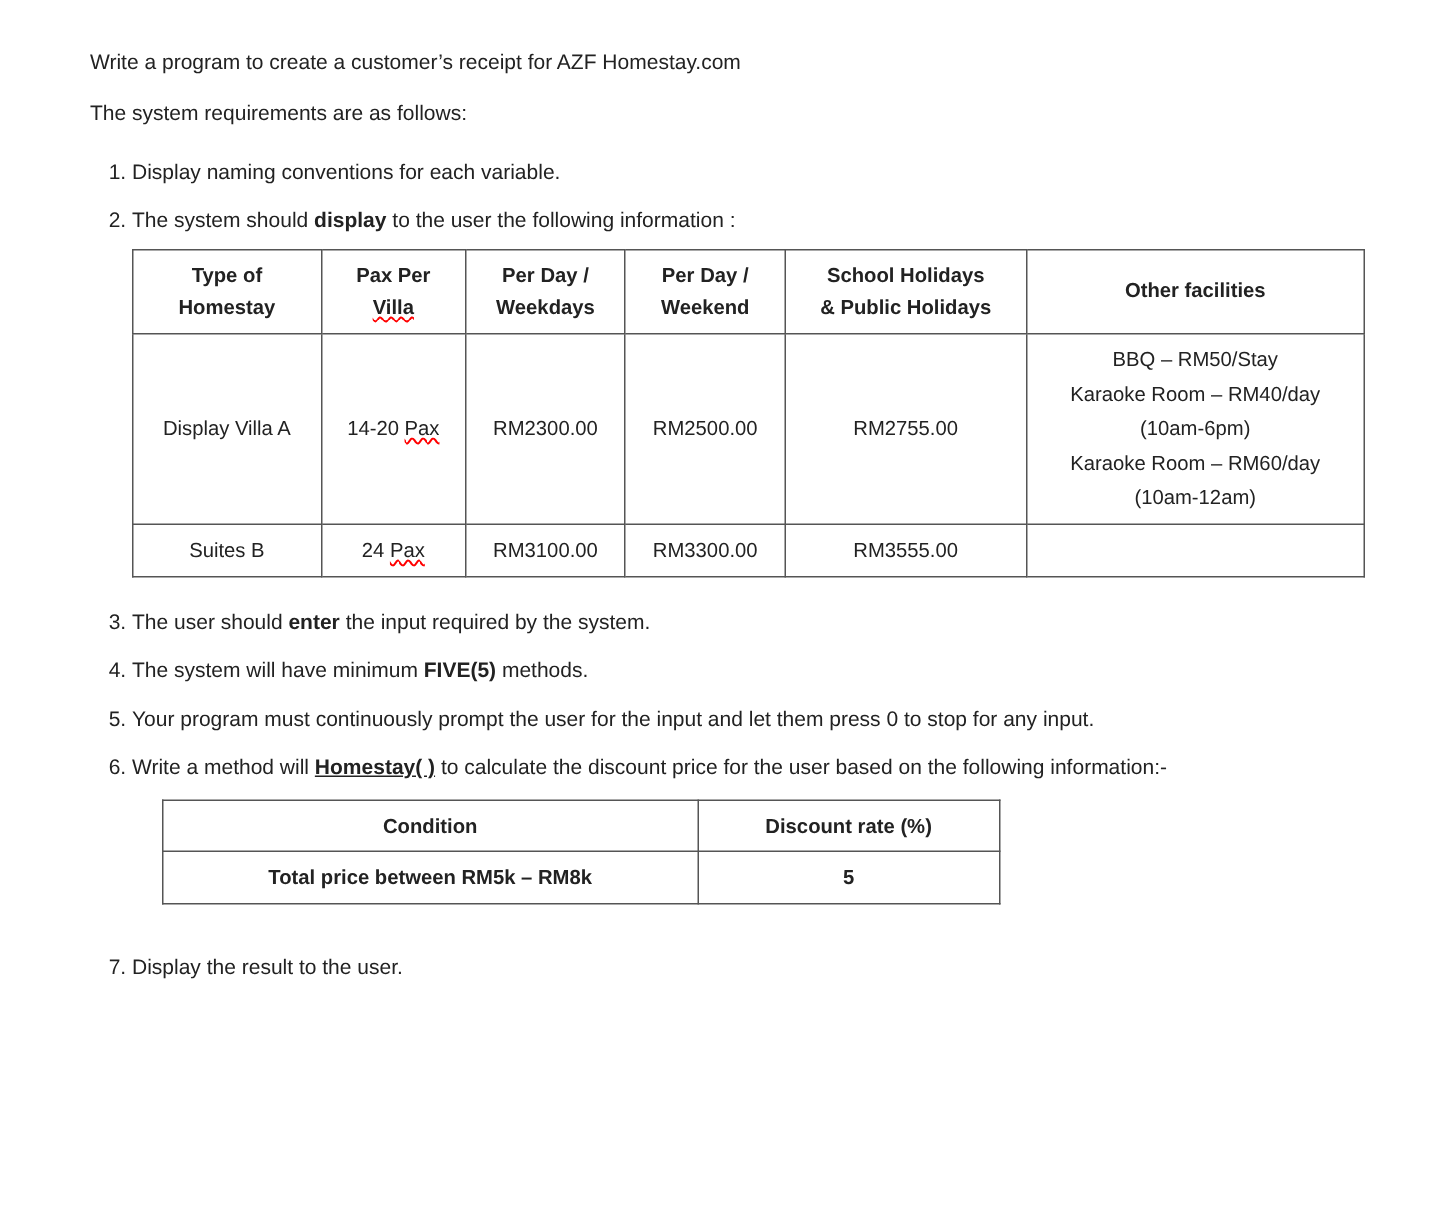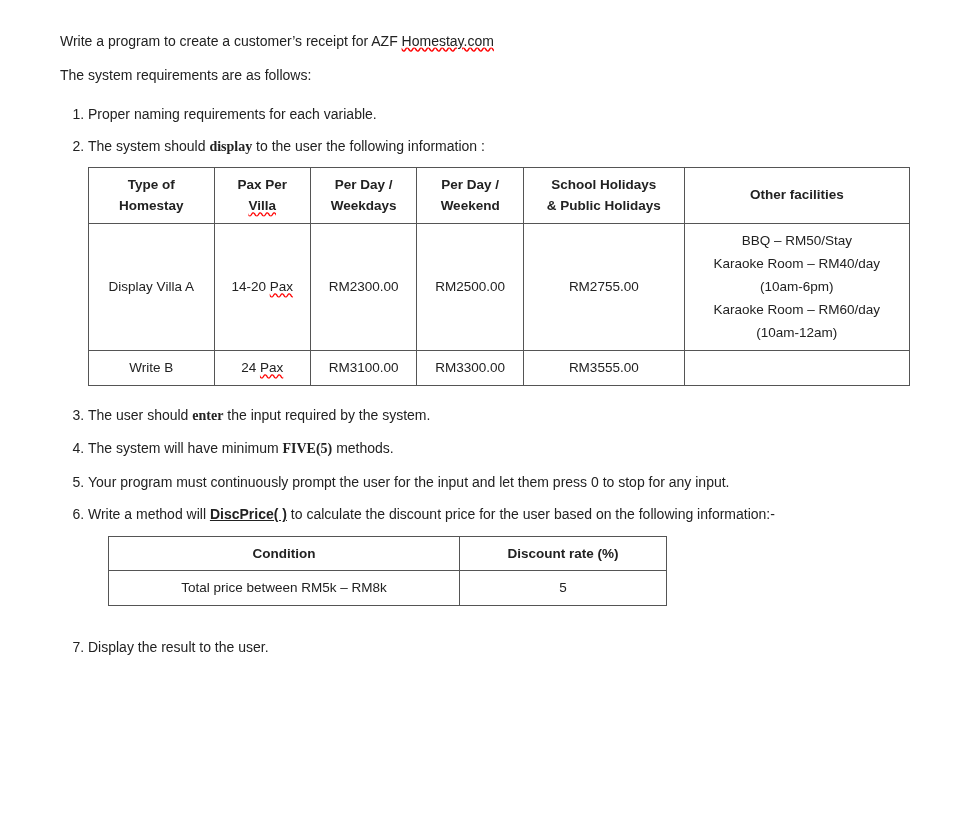--- a/index.html
+++ b/index.html
@@ -17,41 +17,39 @@
       min-height: 818px;
       padding: 30px 60px;
       line-height: 1.6;
     }
 
     .intro-text {
       margin-bottom: 12px;
     }
 
     .underline-red {
-      text-decoration: underline;
       text-decoration-color: red;
       text-decoration-style: wavy;
     }
 
     .system-req {
       margin-bottom: 16px;
     }
 
     ol.main-list {
       padding-left: 28px;
       margin-bottom: 10px;
     }
 
     ol.main-list > li {
       margin-bottom: 10px;
     }
 
     .bold {
       font-weight: bold;
-      font-family: Liberation Serif, serif;
     }
 
     .underline-bold {
       font-weight: bold;
       text-decoration: underline;
     }
 
     
     .main-table {
       width: 100%;
@@ -81,20 +79,21 @@
       margin-top: 10px;
       margin-bottom: 30px;
       font-size: 13.5px;
       margin-left: 20px;
     }
 
     .discount-table th, .discount-table td {
       border: 1px solid #555;
       padding: 6px 12px;
       text-align: center;
+      font-weight: bold;
     }
 
     .discount-table th {
       font-weight: bold;
       background: #fff;
     }
 
     .underline-wavy {
       text-decoration: underline wavy red;
     }
@@ -109,21 +108,21 @@
 
 <p class="intro-text">
   <span>Write a program to create a customer’s receipt for AZF </span><span class="underline-red">Homestay.com</span>
 </p>
 
 <p class="system-req">The system requirements are as follows:</p>
 
 <ol class="main-list">
 
   <li>
-    <span>Proper naming requirements for each variable.</span>
+    <span>Display naming conventions for each variable.</span>
   </li>
 
   <li>
     <span>The system should </span><span class="bold">display</span><span> to the user the following information :</span>
 
     
     <table class="main-table">
       <thead>
         <tr>
           <th>Type of<br>Homestay</th>
@@ -143,21 +142,21 @@
           <td>RM2755.00</td>
           <td class="facilities-text">
             BBQ – RM50/Stay<br>
             Karaoke Room – RM40/day<br>
             (10am-6pm)<br>
             Karaoke Room – RM60/day<br>
             (10am-12am)
           </td>
         </tr>
         <tr>
-          <td>Write B</td>
+          <td>Suites B</td>
           <td>24 <span class="underline-wavy">Pax</span></td>
           <td>RM3100.00</td>
           <td>RM3300.00</td>
           <td>RM3555.00</td>
           <td></td>
         </tr>
       </tbody>
     </table>
   </li>
 
@@ -167,21 +166,21 @@
 
   <li>
     <span>The system will have minimum </span><span class="bold">FIVE(5)</span><span> methods.</span>
   </li>
 
   <li>
     <span>Your program must continuously prompt the user for the input and let them press 0 to stop for any input.</span>
   </li>
 
   <li>
-    <span>Write a method will </span><span class="underline-bold">DiscPrice( )</span><span> to calculate the discount price for the user based on the following information:-</span>
+    <span>Write a method will </span><span class="underline-bold">Homestay( )</span><span> to calculate the discount price for the user based on the following information:-</span>
 
     
     <table class="discount-table">
       <thead>
         <tr>
           <th>Condition</th>
           <th>Discount rate (%)</th>
         </tr>
       </thead>
       <tbody>

